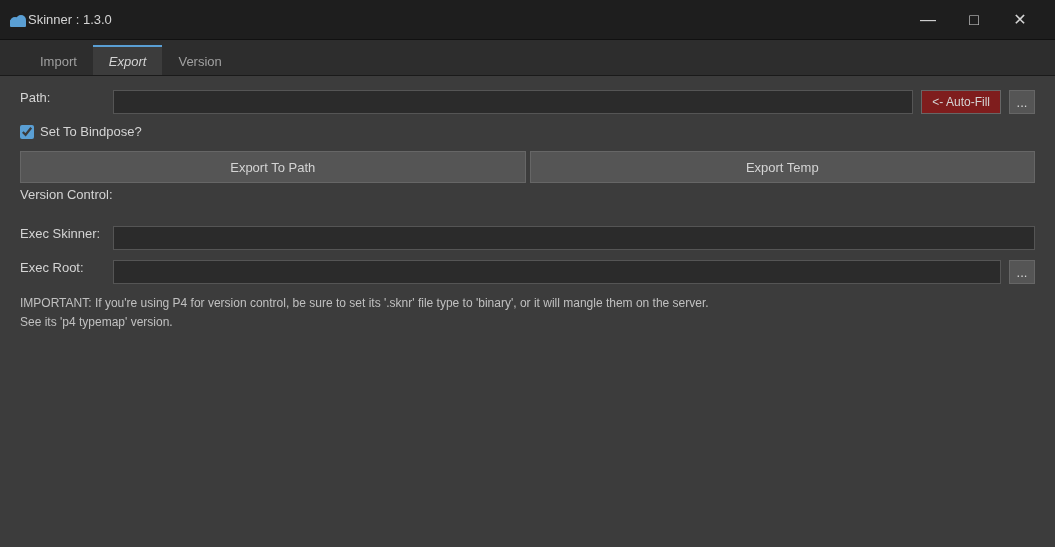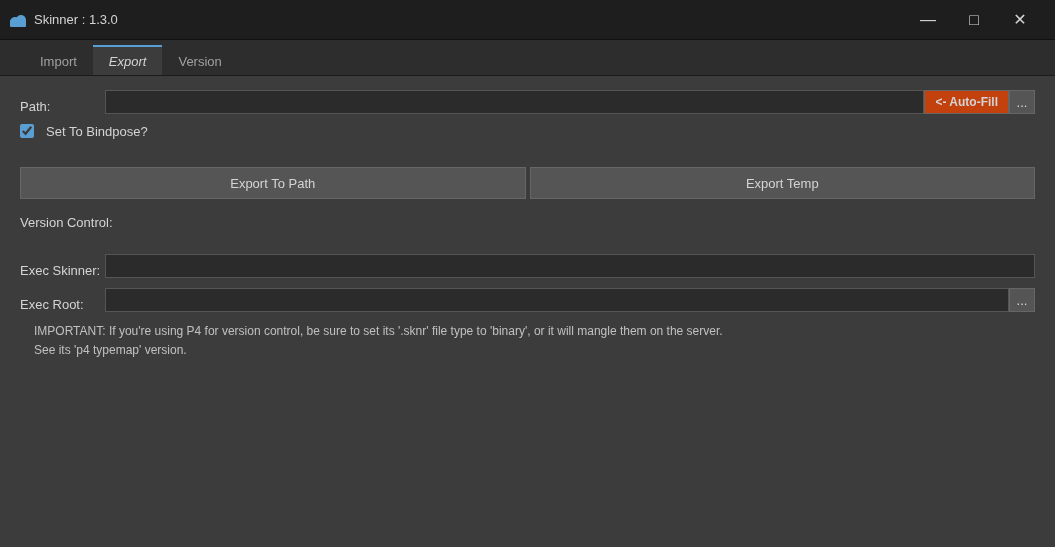--- a/index.html
+++ b/index.html
@@ -25,21 +25,21 @@
       display: flex;
       align-items: center;
       justify-content: space-between;
       padding: 0 12px 0 8px;
       border-bottom: 1px solid #111;
     }
 
     .title-bar-left {
       display: flex;
       align-items: center;
-      gap: 6px;
+      gap: 0;
     }
 
     .title-bar-icon {
       width: 20px;
       height: 20px;
     }
 
     .title-bar-title {
       color: #d4d4d4;
       font-size: 13px;
@@ -96,22 +96,23 @@
     
     .main-content {
       padding: 14px 20px;
       background: #3c3c3c;
       height: calc(547px - 40px - 36px);
     }
 
     
     .field-row {
       display: flex;
-      align-items: flex-end;
+      align-items: flex-start;
       margin-bottom: 10px;
+      gap: 8px;
     }
 
     .field-label {
       color: #d4d4d4;
       min-width: 85px;
       font-size: 13px;
       white-space: nowrap;
     }
 
     .field-input {
@@ -121,66 +122,66 @@
       border: 1px solid #555;
       color: #d4d4d4;
       padding: 2px 6px;
       font-size: 13px;
       outline: none;
     }
 
     .btn-autofill {
       height: 24px;
       padding: 0 10px;
-      background: #c2410c;
+      background: #7f1d1d;
       border: 1px solid #666;
       color: #d4d4d4;
       font-size: 12px;
       cursor: pointer;
       white-space: nowrap;
-      font-weight: bold;
     }
 
     .btn-dots {
       width: 26px;
       height: 24px;
       background: #555;
       border: 1px solid #666;
       color: #d4d4d4;
       font-size: 13px;
       cursor: pointer;
       display: flex;
       align-items: center;
       justify-content: center;
     }
 
     
     .checkbox-row {
       display: flex;
-      gap: 12px;
-      margin-bottom: 28px;
+      align-items: center;
+      gap: 6px;
+      margin-bottom: 12px;
     }
 
     .checkbox-row input[type="checkbox"] {
       width: 14px;
       height: 14px;
       cursor: pointer;
       accent-color: #5a9fd4;
     }
 
     .checkbox-label {
       font-size: 13px;
       color: #d4d4d4;
     }
 
     
     .action-buttons {
       display: flex;
       gap: 4px;
-      margin-bottom: 16px;
+      margin-bottom: 4px;
     }
 
     .btn-action {
       flex: 1;
       height: 32px;
       background: #555;
       border: 1px solid #666;
       color: #d4d4d4;
       font-size: 13px;
       cursor: pointer;
@@ -192,21 +193,20 @@
       color: #d4d4d4;
       margin-bottom: 24px;
     }
 
     
     .info-text {
       font-size: 12px;
       color: #c0c0c0;
       line-height: 1.6;
       margin-top: 10px;
-      margin-left: 14px;
     }
   </style>
 </head>
 <body>
 
 <div class="title-bar">
   <div class="title-bar-left">
 
     <svg class="title-bar-icon" viewBox="0 0 20 20" xmlns="http://www.w3.org/2000/svg">
       <circle cx="7" cy="12" r="5" fill="#5a9fd4"></circle>

